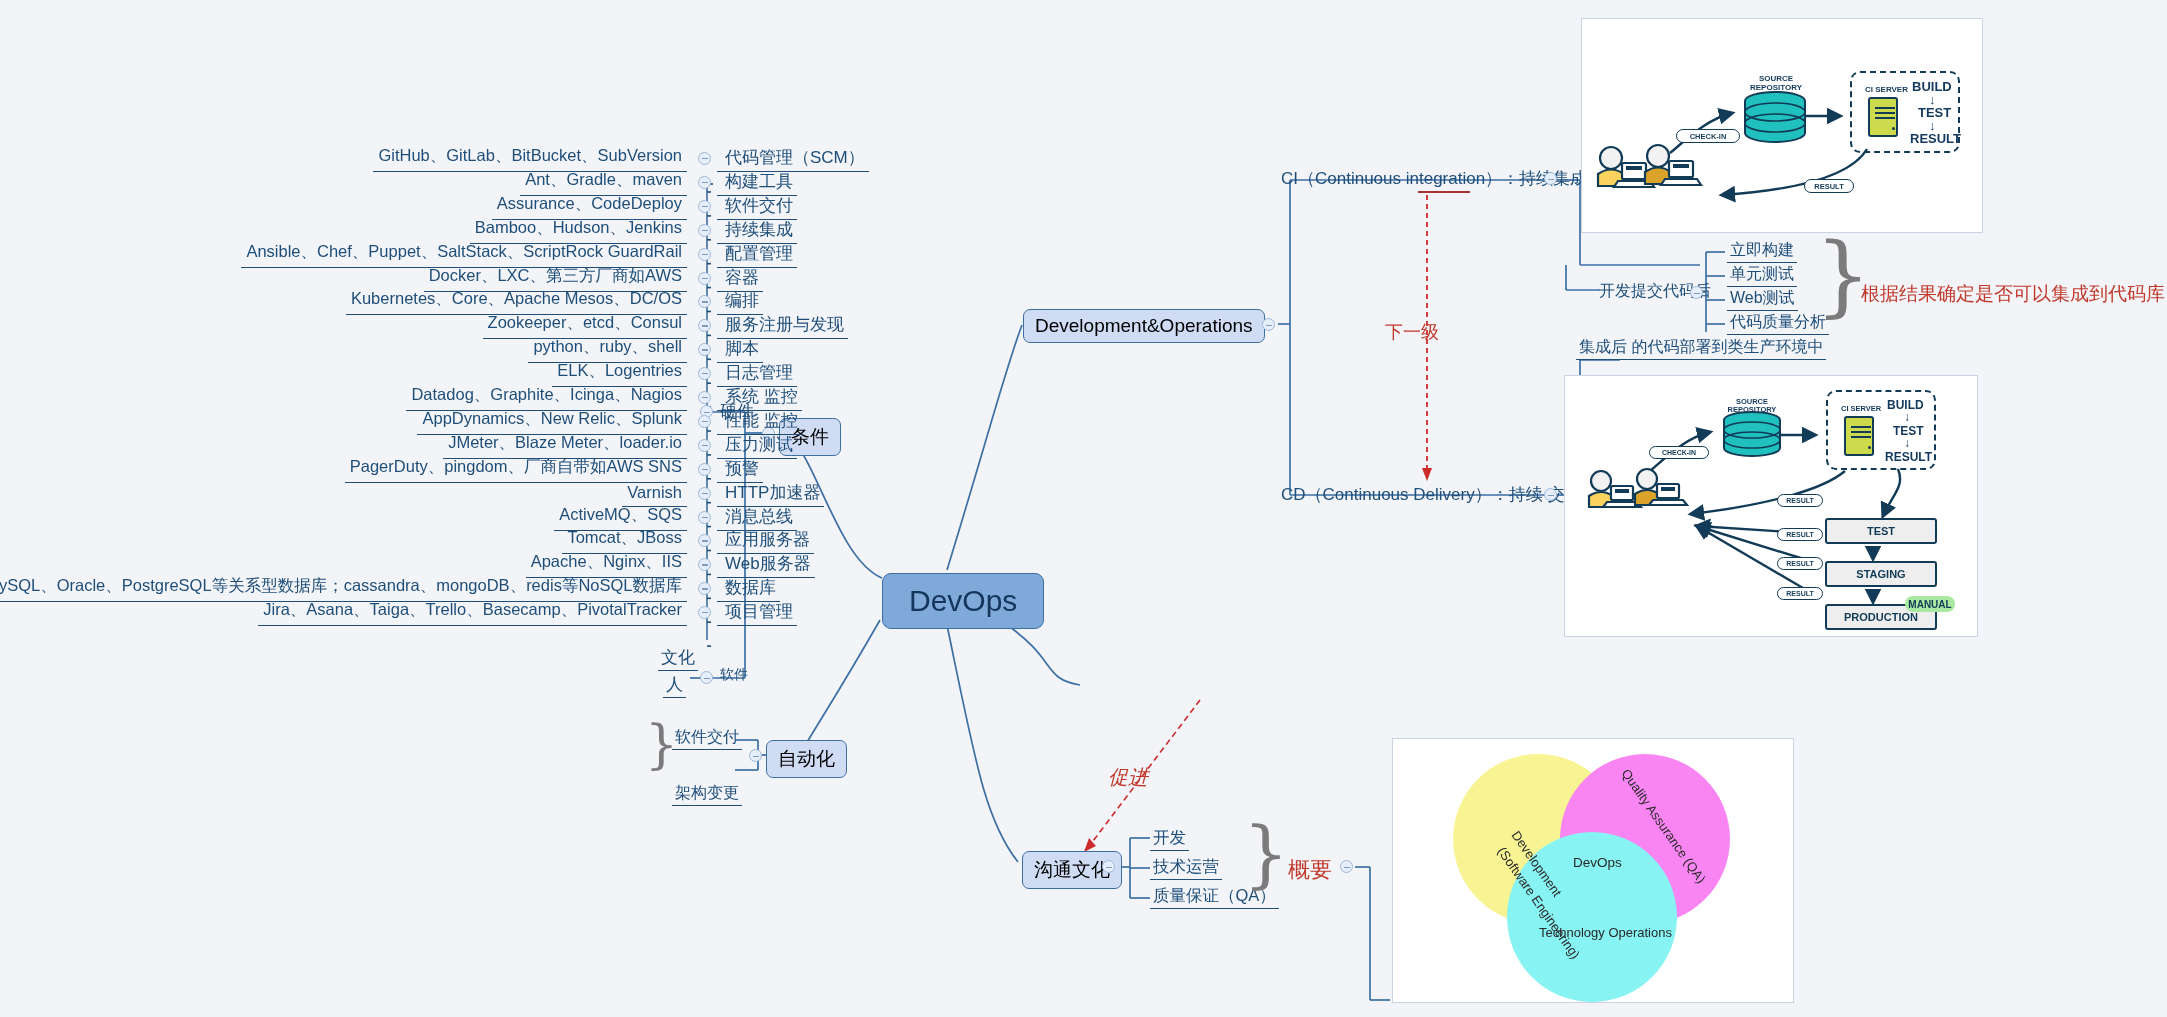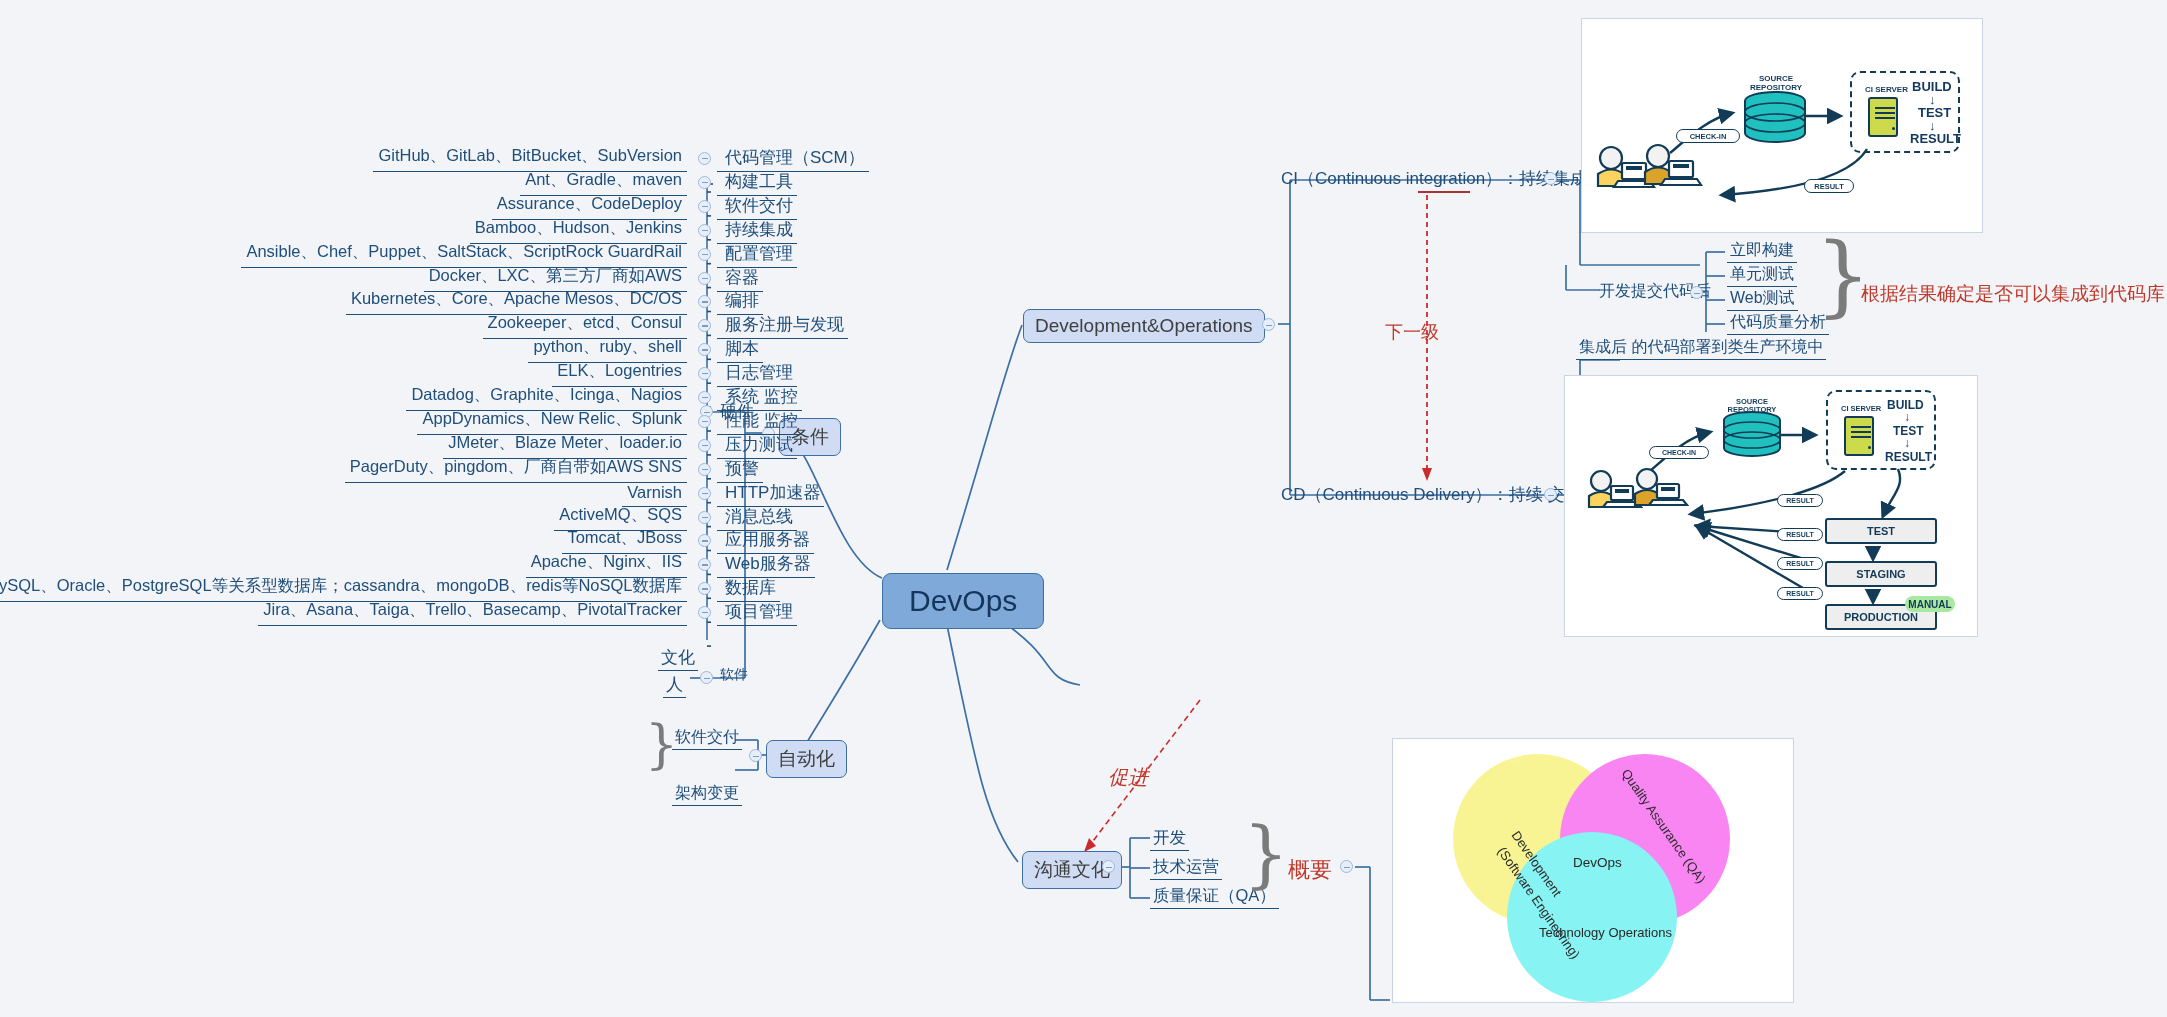--- a/index.html
+++ b/index.html
@@ -29,21 +29,21 @@
     font-size: 30px;
     padding: 10px 26px;
     text-align: center;
   }
   .lvl1 {
     background: #cfdcf4;
     border: 1px solid #3d6fa5;
     border-radius: 7px;
     font-size: 19px;
     padding: 5px 11px;
-    color: #404040;
+    color: #000000;
   }
   .plainlabel {
     font-size: 16px;
     color: #1f4e79;
     padding: 0 3px 1px 3px;
   }
   .underlined { border-bottom: 1.6px solid #1f4e79; }
   .redtext { color: #c0392b; }
 
   

